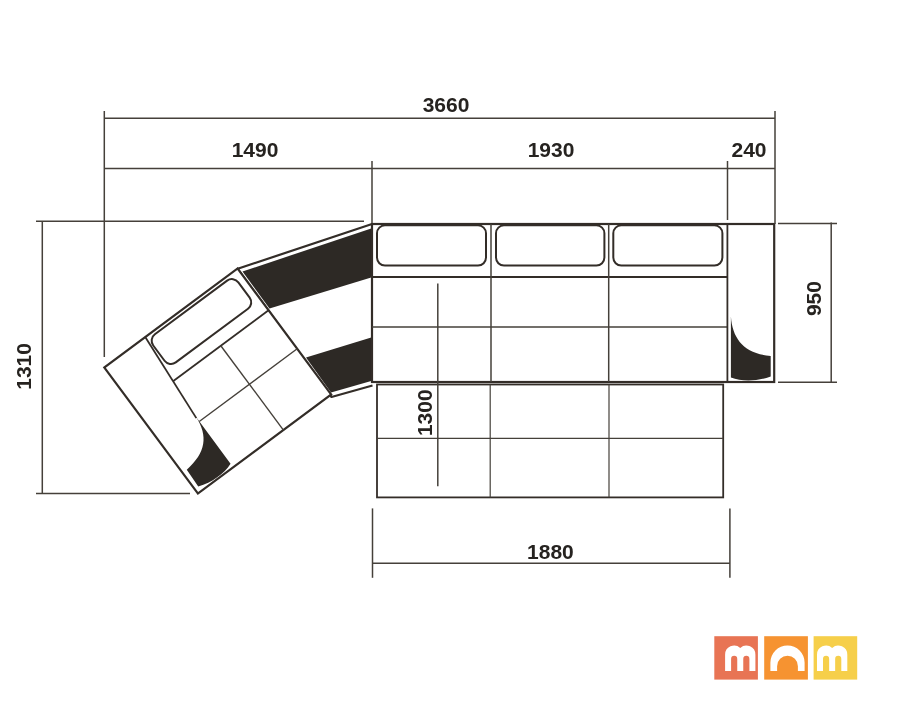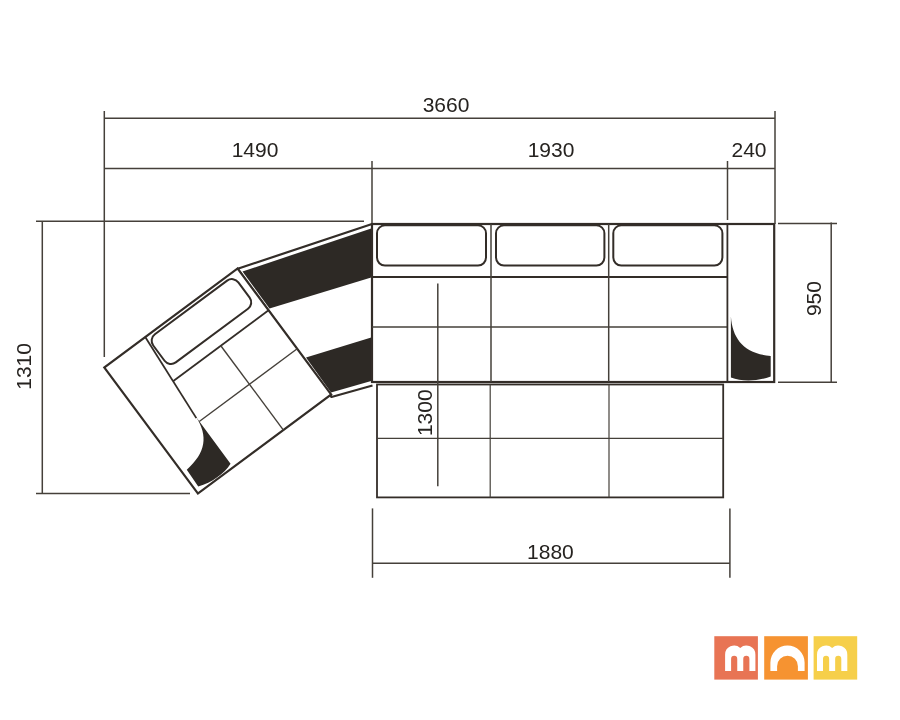--- a/index.html
+++ b/index.html
@@ -1,16 +1,16 @@
 <!DOCTYPE html>
 <html><head>
 <meta charset="utf-8">
 <style>
   html,body{margin:0;padding:0;background:#ffffff;}
-  #stage{width:900px;height:720px;position:relative;background:#ffffff;}
+  #stage{width:900px;height:720px;position:relative;background:#ffffff;font-weight:bold;}
   text{font-family:"Liberation Sans",sans-serif;fill:#262320;}
 </style>
 </head>
 <body>
 <div id="stage">
 <svg width="900" height="720" viewBox="0 0 900 720" xmlns="http://www.w3.org/2000/svg">
 
   <rect x="0" y="0" width="900" height="720" fill="#ffffff"></rect>
 
   <rect x="377" y="384.5" width="346.2" height="112.9" fill="#ffffff" stroke="#332d28" stroke-width="1.8"></rect>

